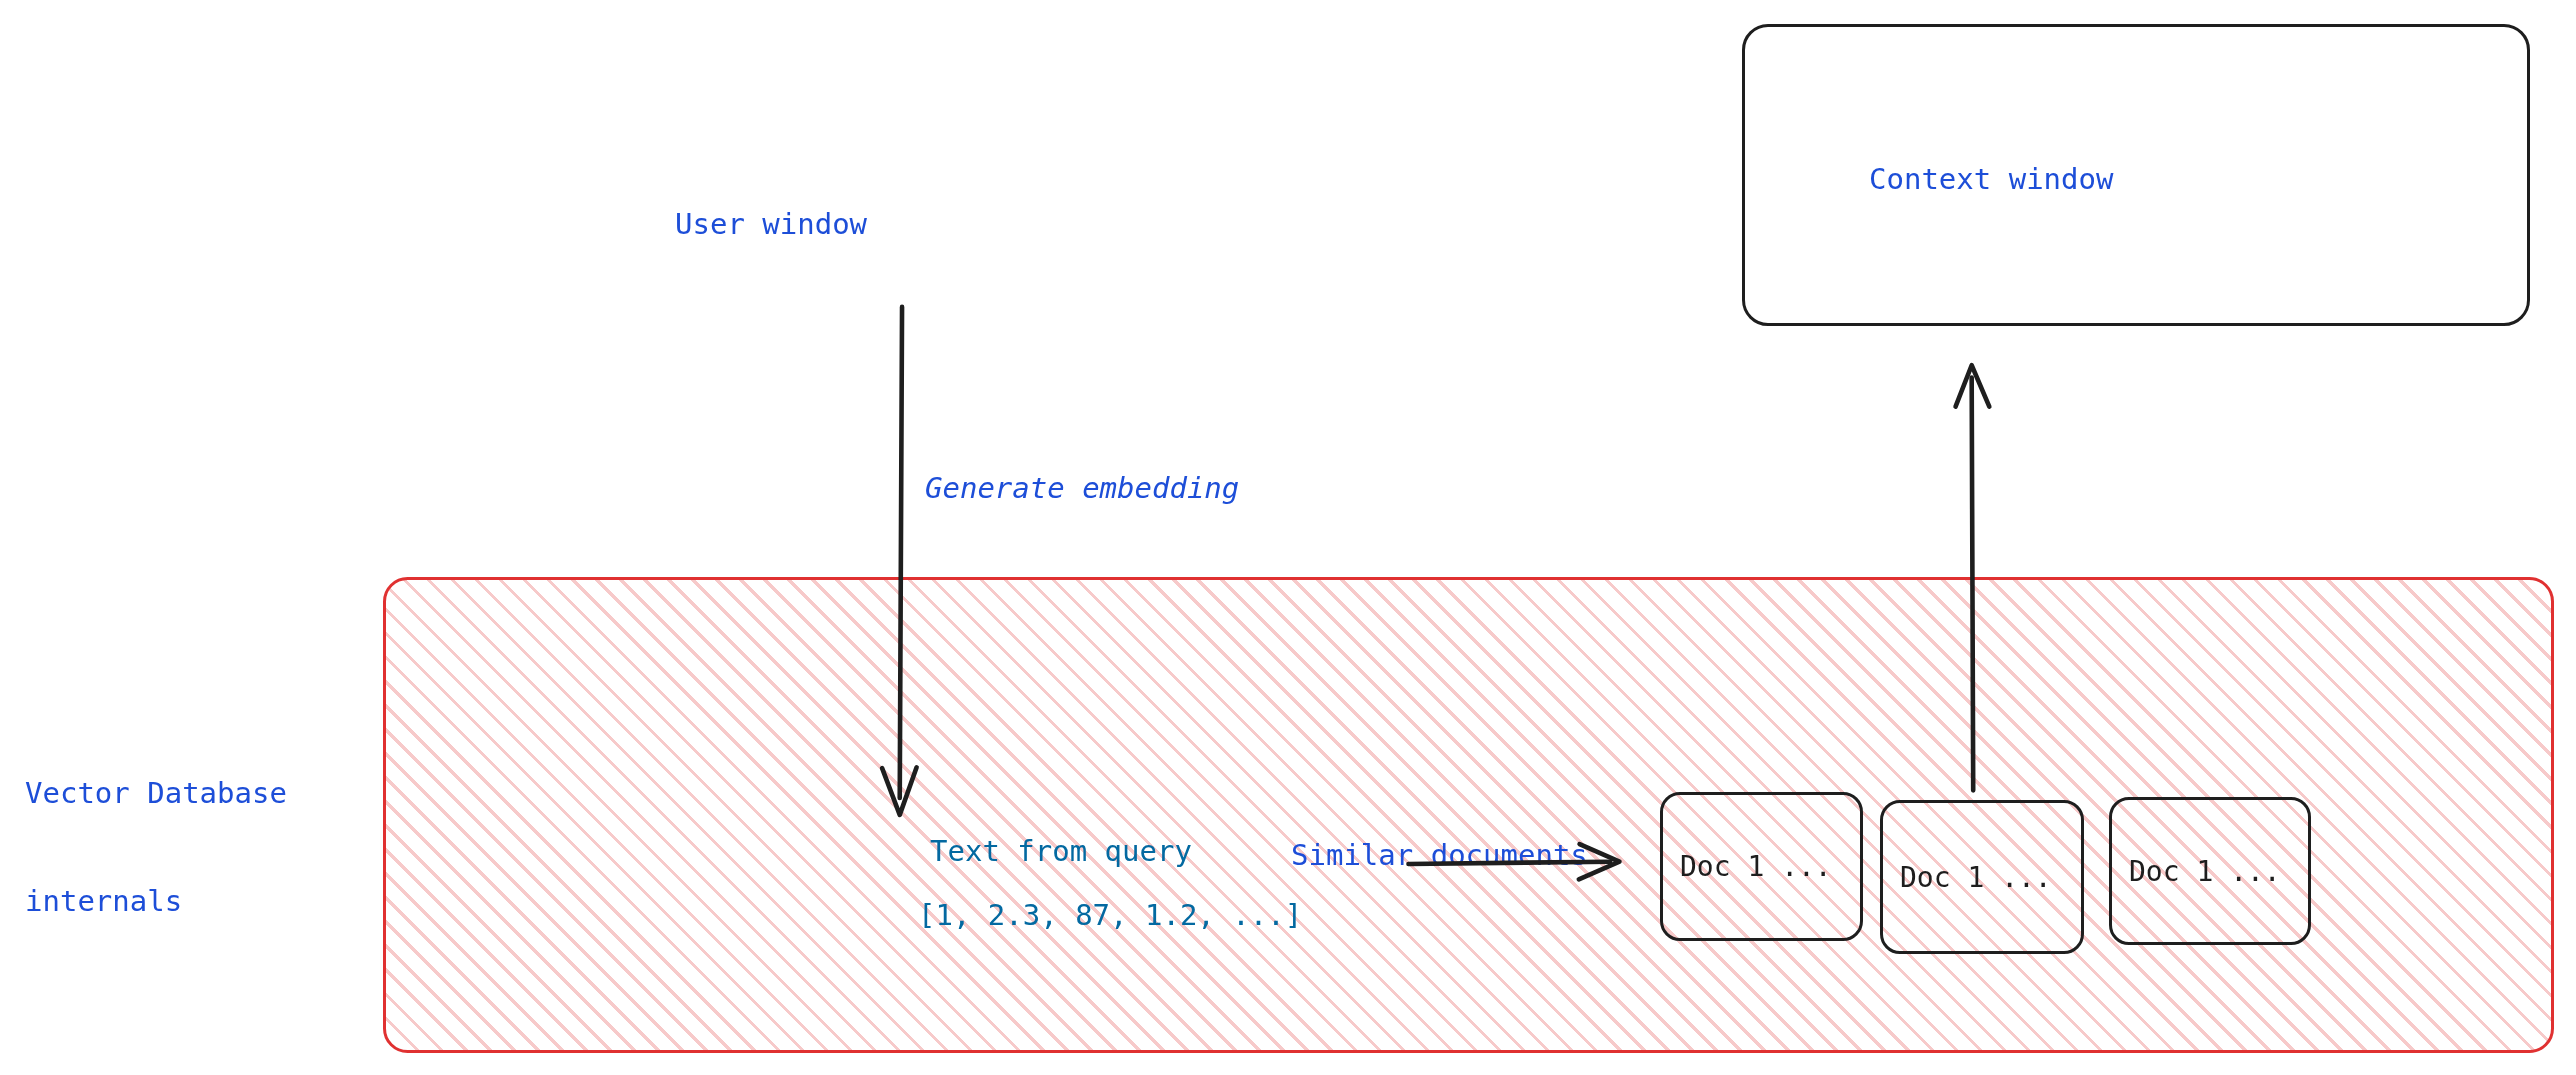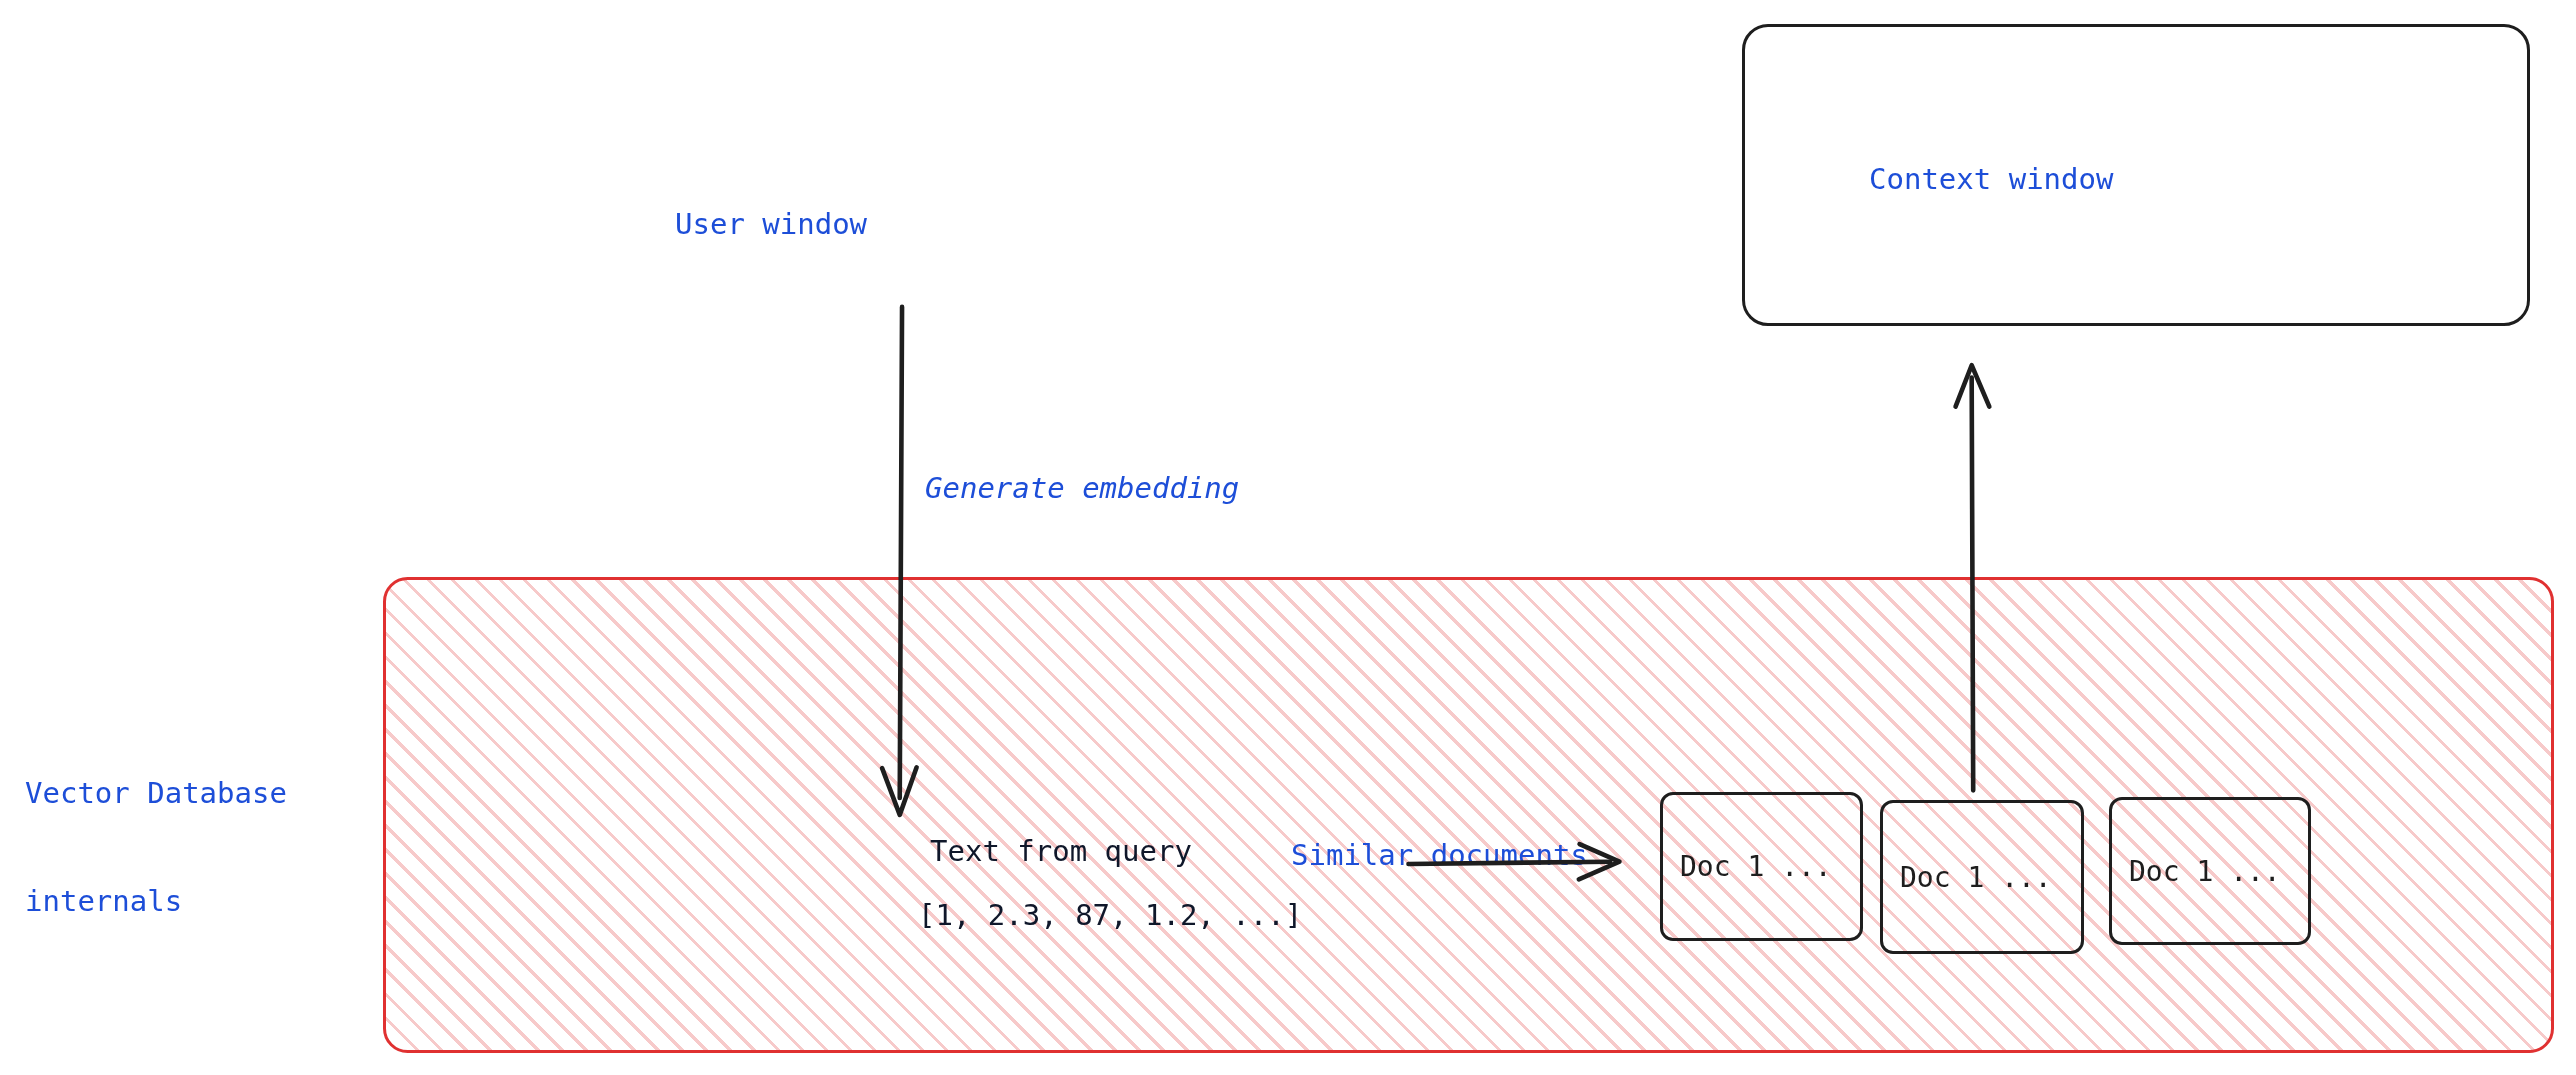--- a/index.html
+++ b/index.html
@@ -24,21 +24,21 @@
   .label {
     position: absolute;
     color: #1d4ed8;
     font-family: "DejaVu Sans Mono", "Liberation Mono", monospace;
     white-space: pre;
     line-height: 1.25;
     letter-spacing: 0px;
   }
   .label-lg   { font-size: 29px; }
   .label-doc  { font-size: 28px; }
-  .label-red  { color: #0f172a; font-size: 29px; }
+  .label-red  { color: #0369a1; font-size: 29px; }
 
   
   #context-window-box {
     left: 1742px;
     top: 24px;
     width: 788px;
     height: 302px;
     border: 3.1px solid #1e1e1e;
     border-radius: 26px;
     background: #ffffff;
@@ -71,21 +71,21 @@
   }
   #vector-db-label {
     left: 25px;
     top: 702px;
   }
 
   
   .doc-box {
     position: absolute;
     border: 3.1px solid #1e1e1e;
-    border-radius: 13px;
+    border-radius: 20px;
     box-sizing: border-box;
     background: transparent;
     display: flex;
     align-items: center;
     padding-left: 17px;
   }
   #doc-box-0 { left: 1660px; top: 792px; width: 203px; height: 149px; }
   #doc-box-1 { left: 1880px; top: 800px; width: 204px; height: 154px; }
   #doc-box-2 { left: 2109px; top: 797px; width: 202px; height: 148px; }
 

